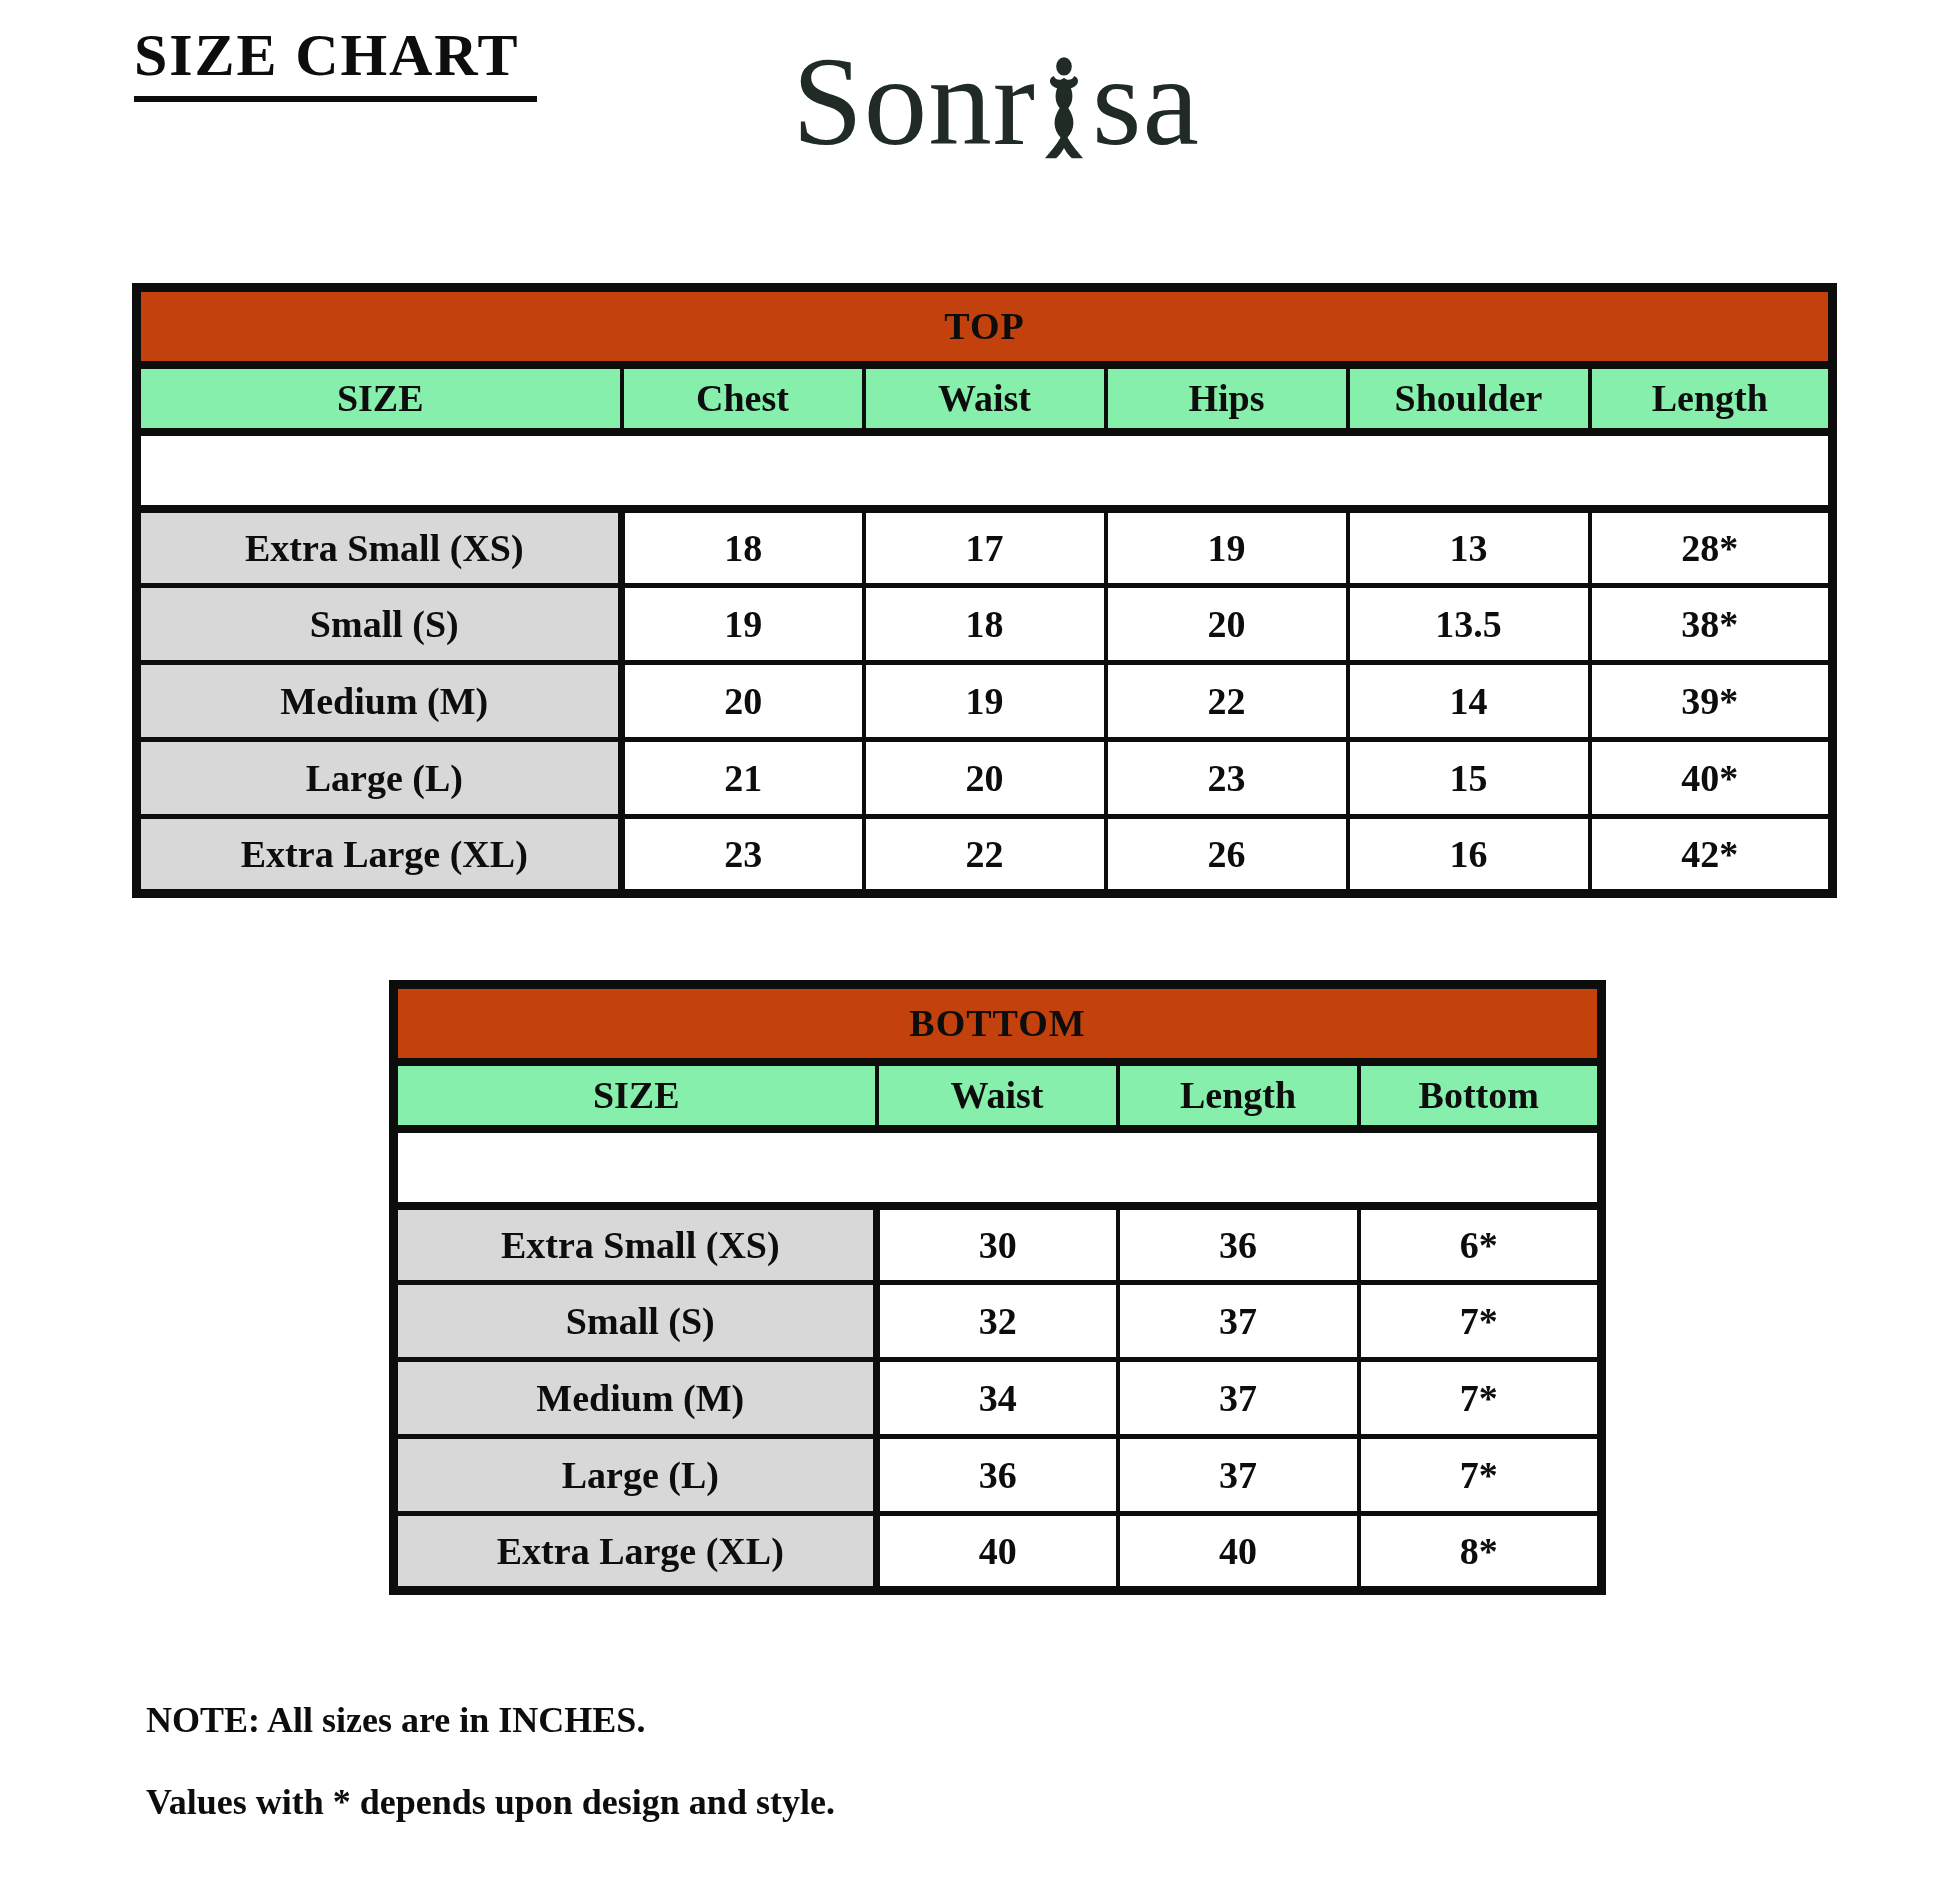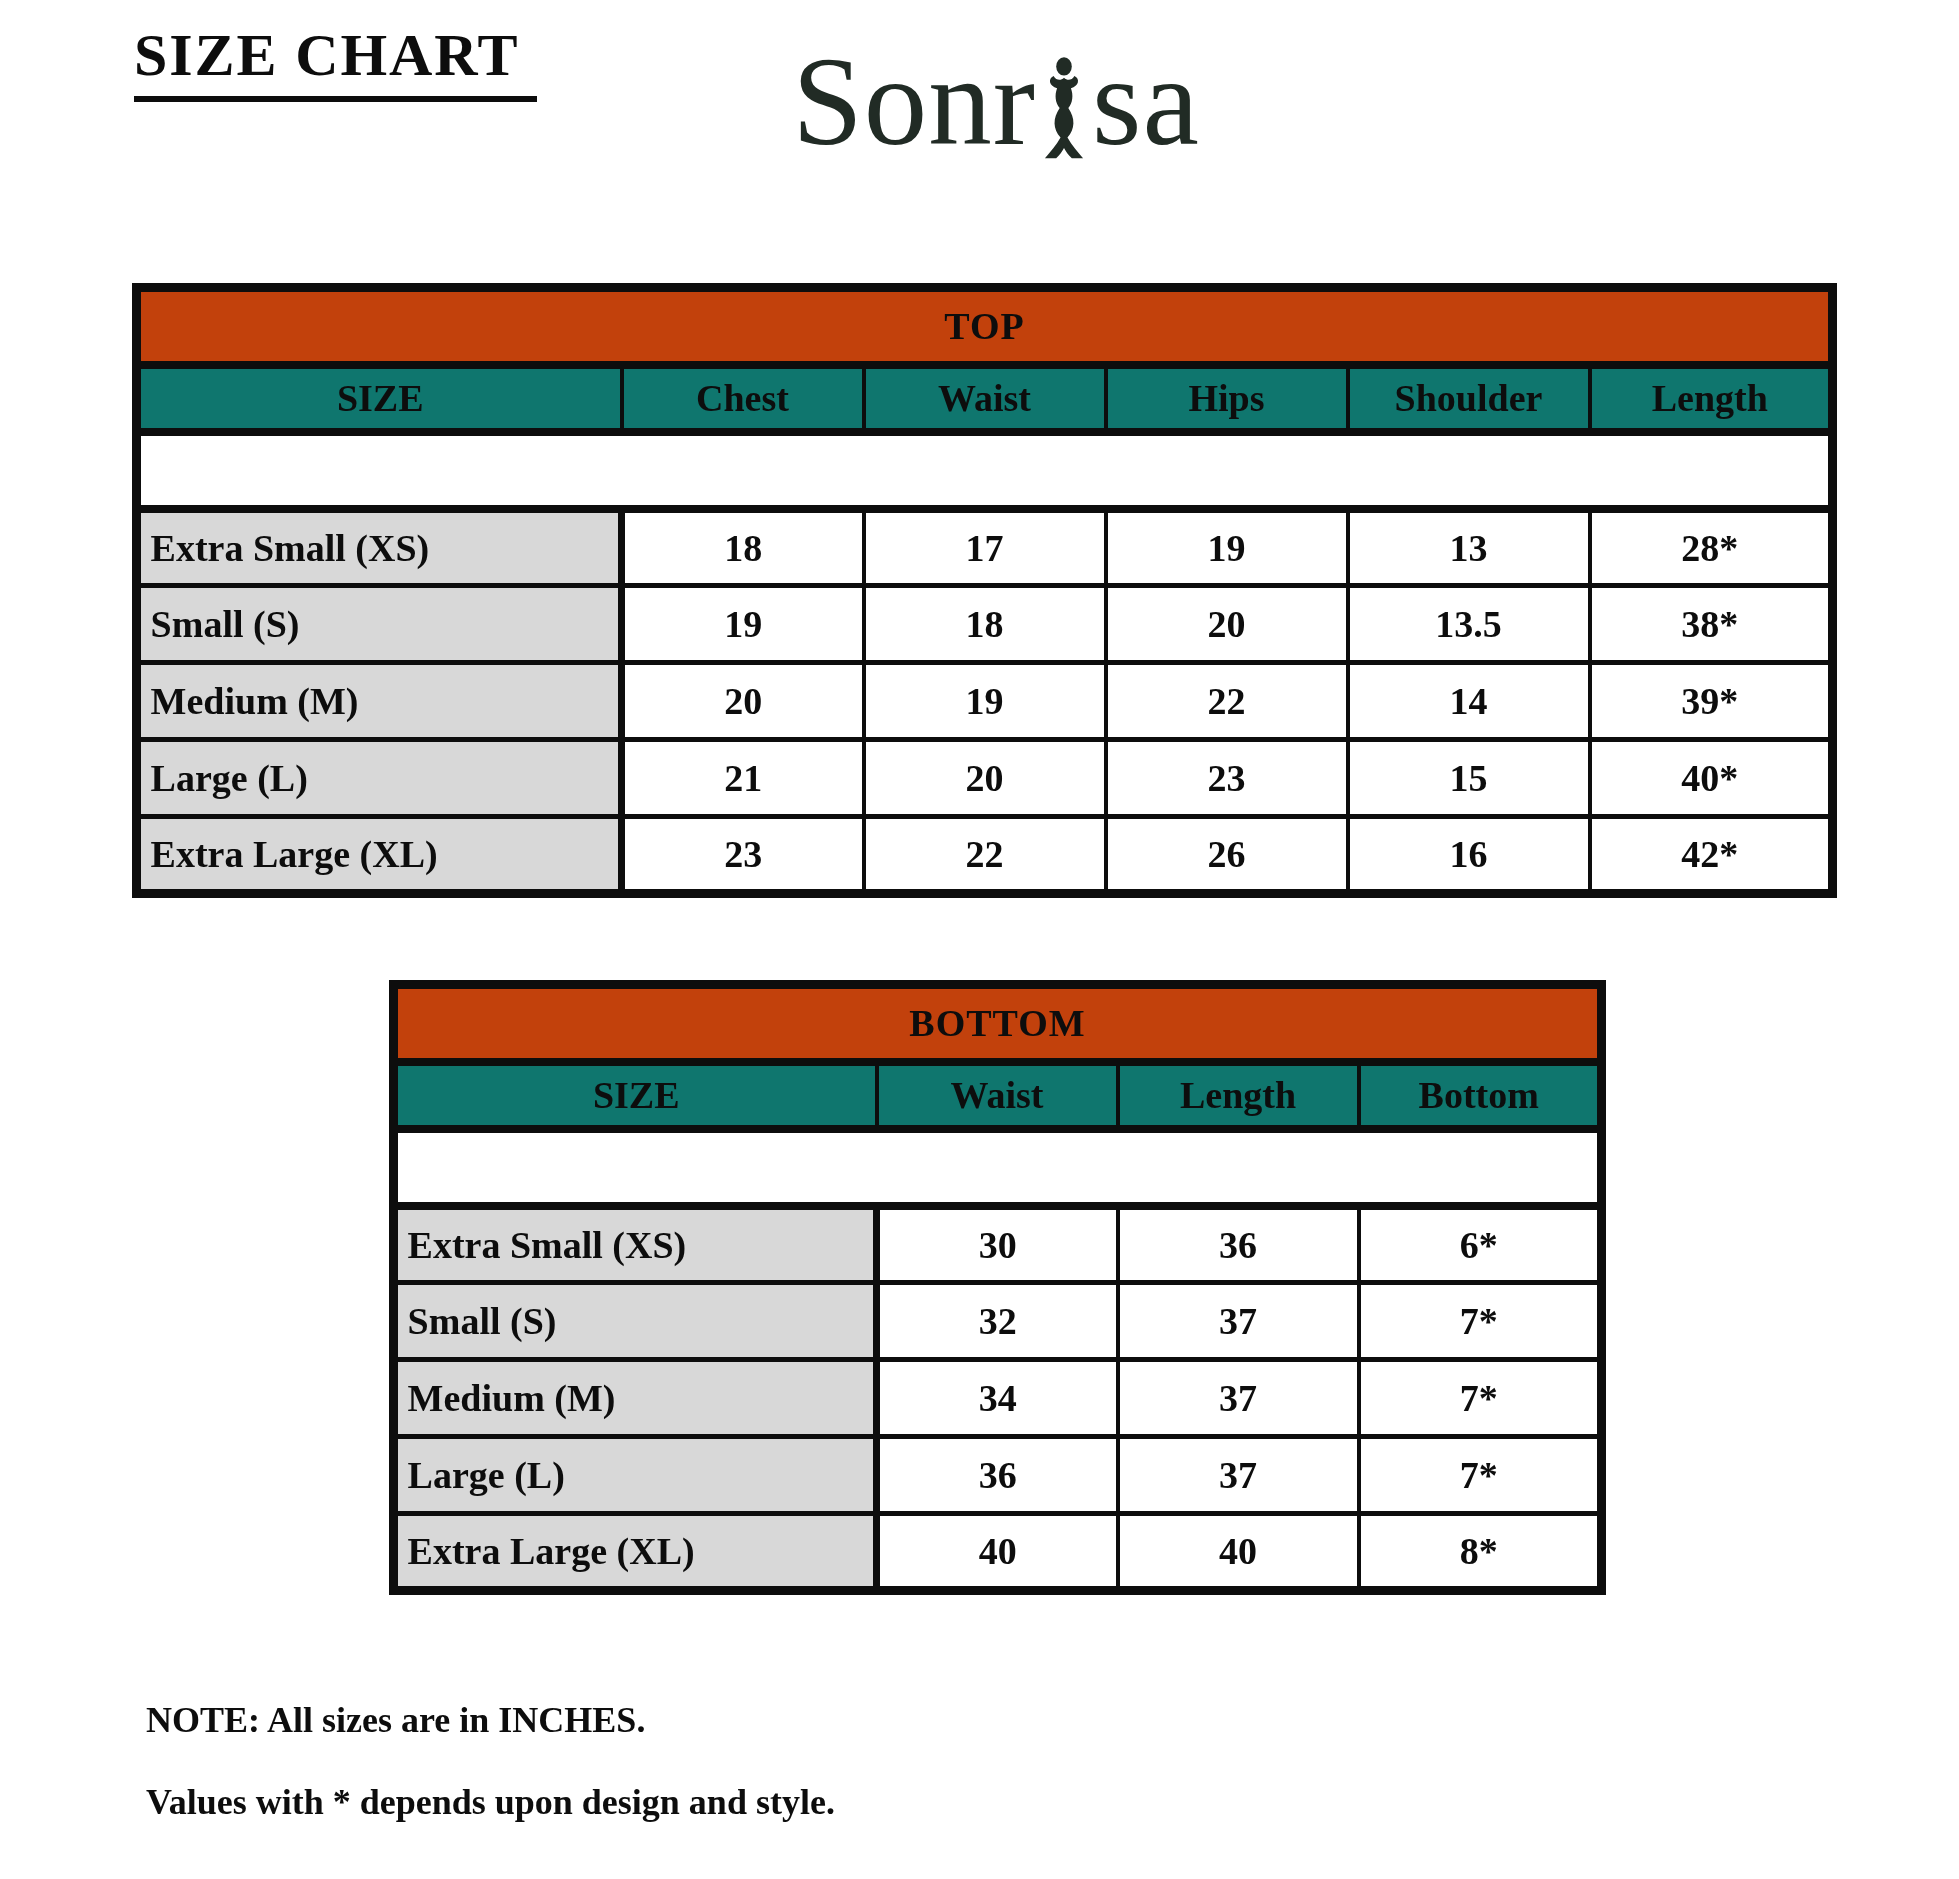--- a/index.html
+++ b/index.html
@@ -72,35 +72,35 @@
   }
   
   tr.band-row th {
     background: #c2410c;
     height: 77px;
     border-bottom: 8.6px solid #0d0d0d;
     letter-spacing: 1px;
   }
   
   tr.cols-row th {
-    background: #0f766e;
+    background: #86efac;
     height: 67px;
     border-bottom: 8.6px solid #0d0d0d;
   }
   
   tr.spacer-row td {
     background: #ffffff;
     height: 77px;
     border-bottom: 8.6px solid #0d0d0d;
   }
   
   tr.data-row td { height: 77px; background: #ffffff; border-top: 5.8px solid #0d0d0d; border-bottom: 5.8px solid #0d0d0d; }
   tr.data-row td.size-cell {
     background: #d8d8d8;
-    text-align: left;
+    text-align: center;
     padding-left: 9.6px;
     border-right: 7.7px solid #0d0d0d;
   }
   #top-table    { left: 132px; top: 283px; width: 1697px; }
   #bottom-table { left: 389px; top: 980px; width: 1209px; padding-left: 24px; }
 
   
   .notes {
     position: absolute;
     left: 146px; top: 1699px;

